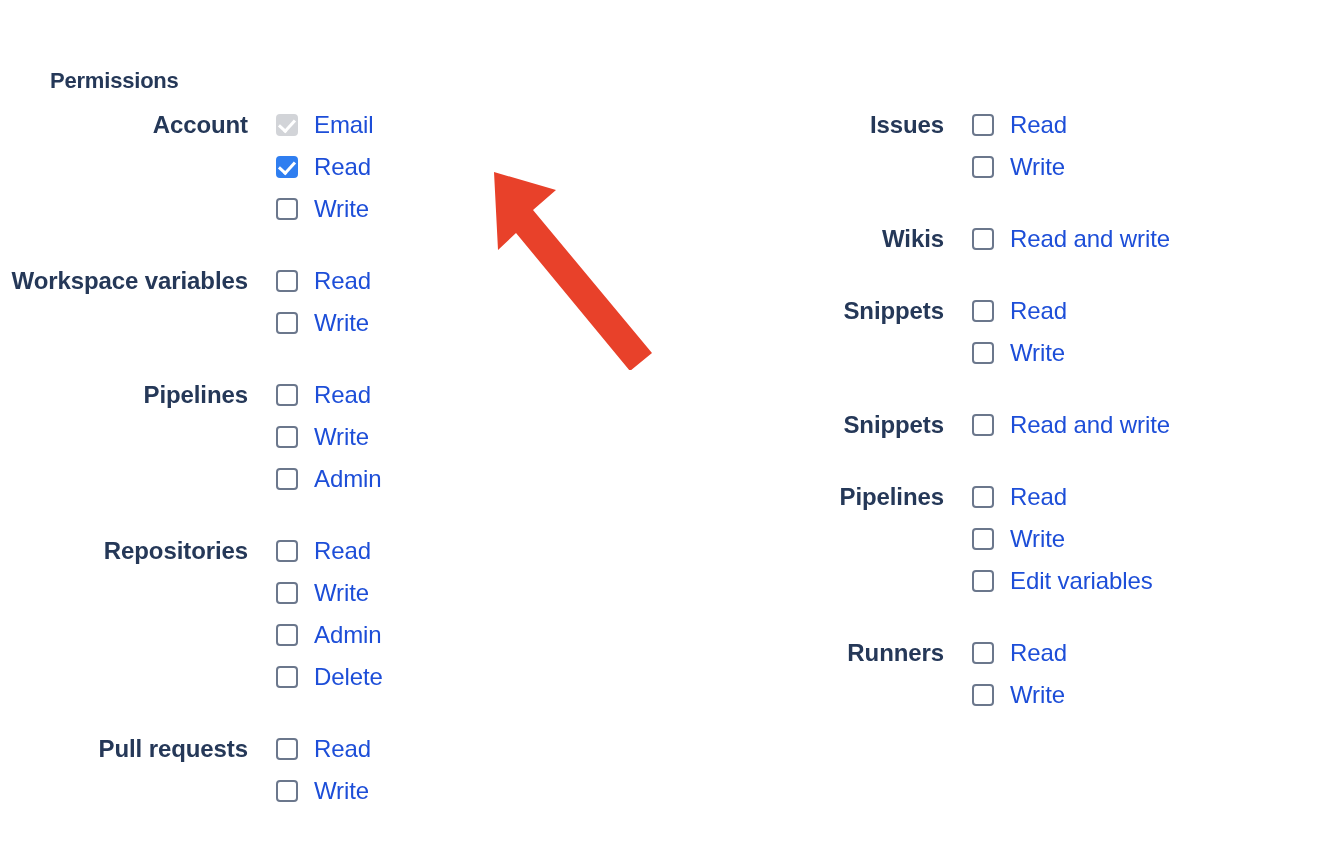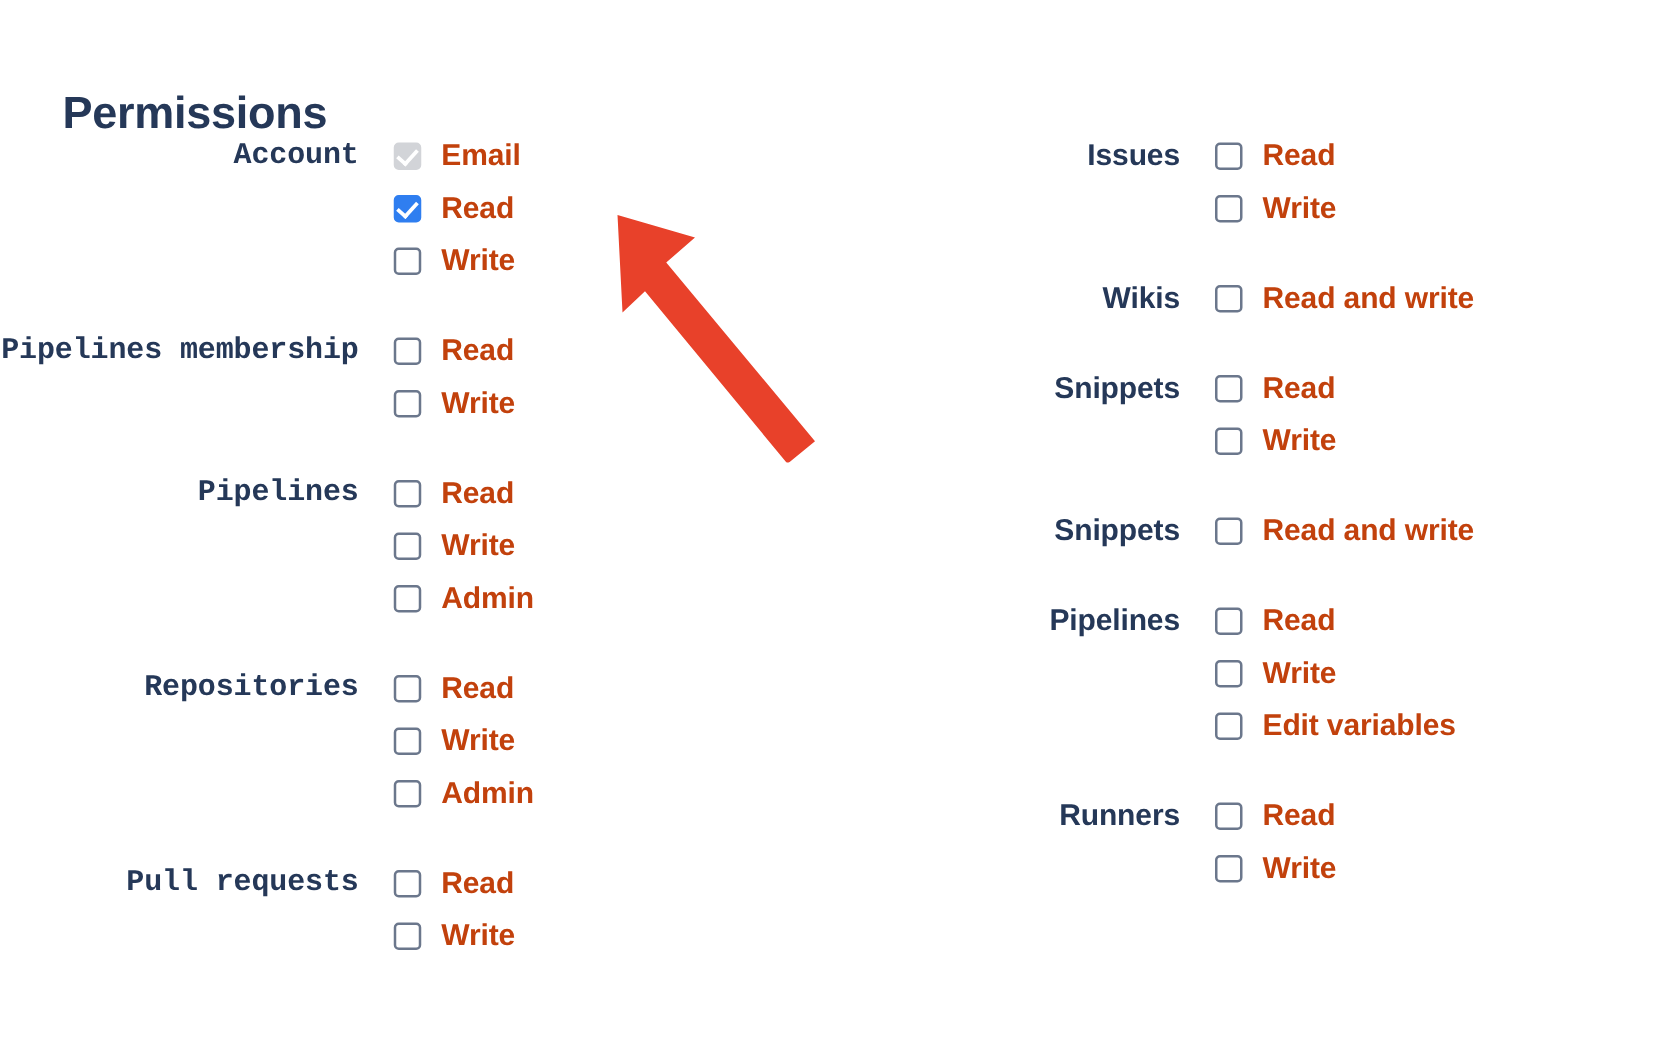--- a/index.html
+++ b/index.html
@@ -14,21 +14,21 @@
     position: relative;
     overflow: hidden;
     font-family: "Liberation Sans", "DejaVu Sans", sans-serif;
     -webkit-font-smoothing: antialiased;
   }
 
   #page-title {
     position: absolute;
     left: 50px;
     top: 48px;
-    font-size: 36px;
+    font-size: 22px;
     font-weight: bold;
     color: #253858;
     letter-spacing: -0.2px;
     line-height: 36px;
   }
 
   .columns {
     position: absolute;
     left: 0;
     top: 104px;
@@ -54,21 +54,21 @@
     flex: 0 0 auto;
     text-align: right;
     font-size: 24px;
     font-weight: bold;
     color: #253858;
     line-height: 42px;
     letter-spacing: -0.1px;
     padding-right: 28px;
     box-sizing: border-box;
   }
-  .left  .group-label { width: 315px; font-family: Liberation Mono, monospace; }
+  .left  .group-label { width: 276px; }
   .right .group-label { width: 340px; }
 
   .group-options {
     flex: 1 1 auto;
     min-width: 0;
   }
 
   .perm-row {
     display: flex;
     align-items: center;
@@ -105,27 +105,26 @@
     height: 13px;
     border: solid #ffffff;
     border-width: 0 3px 3px 0;
     transform: rotate(42deg);
   }
   .cb.checked .tick,
   .cb.disabled-checked .tick { display: block; }
 
   .opt-label {
     font-size: 24px;
-    color: #c2410c;
+    color: #1d4ed8;
     line-height: 42px;
     padding-left: 16px;
     white-space: nowrap;
     letter-spacing: -0.1px;
     cursor: pointer;
-    font-weight: bold;
   }
   .cb.disabled-checked + .opt-label { cursor: default; }
 
   
   #annotation-arrow {
     position: absolute;
     left: 470px;
     top: 150px;
     width: 210px;
     height: 220px;
@@ -154,21 +153,21 @@
             </span>
             <span class="opt-label">Read</span>
           </div>
           <div class="perm-row">
             <span class="cb"></span>
             <span class="opt-label">Write</span>
           </div>
         </div>
       </div>
       <div class="perm-group">
-        <div class="group-label">Pipelines membership</div>
+        <div class="group-label">Workspace variables</div>
         <div class="group-options">
           <div class="perm-row">
             <span class="cb"></span>
             <span class="opt-label">Read</span>
           </div>
           <div class="perm-row">
             <span class="cb"></span>
             <span class="opt-label">Write</span>
           </div>
         </div>
@@ -197,20 +196,24 @@
             <span class="cb"></span>
             <span class="opt-label">Read</span>
           </div>
           <div class="perm-row">
             <span class="cb"></span>
             <span class="opt-label">Write</span>
           </div>
           <div class="perm-row">
             <span class="cb"></span>
             <span class="opt-label">Admin</span>
+          </div>
+          <div class="perm-row">
+            <span class="cb"></span>
+            <span class="opt-label">Delete</span>
           </div>
         </div>
       </div>
       <div class="perm-group">
         <div class="group-label">Pull requests</div>
         <div class="group-options">
           <div class="perm-row">
             <span class="cb"></span>
             <span class="opt-label">Read</span>
           </div>

